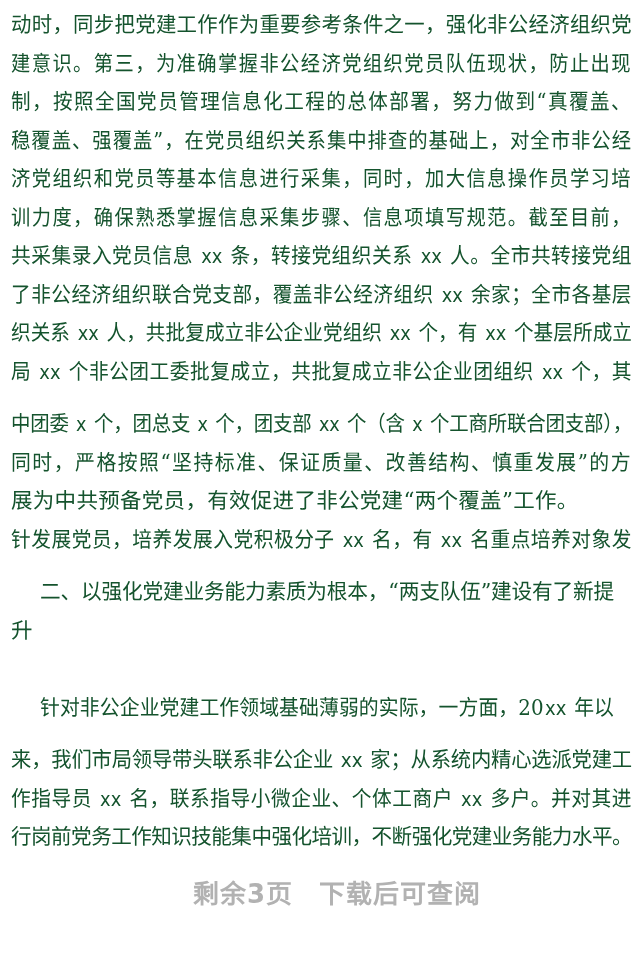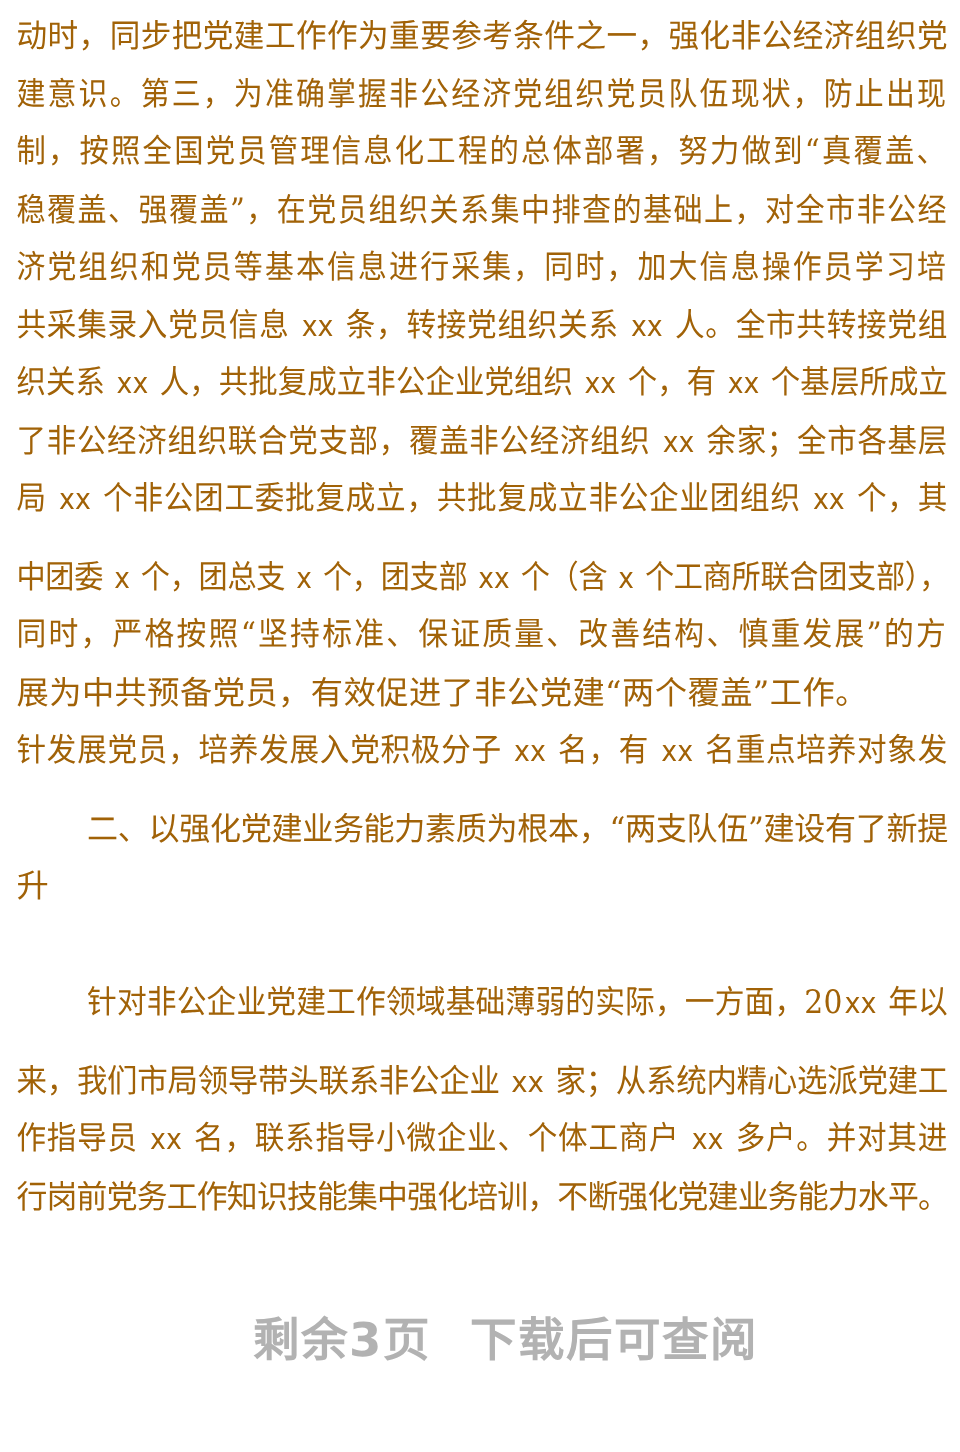--- a/index.html
+++ b/index.html
@@ -29,21 +29,21 @@
     left: 0;
     width: 640px;
     padding-top: 6px;
   }
 
   .line {
     position: relative;
     height: 38.5px;
     line-height: 38.5px;
     white-space: nowrap;
-    color: #a16207;
+    color: #14532d;
     font-family: "DejaVu Serif", "Liberation Serif", serif;
     font-size: 21.5px;
     padding-left: 11px;
     padding-right: 8px;
     box-sizing: border-box;
     letter-spacing: 0;
   }
 
   
   .line > .run {
@@ -54,21 +54,21 @@
 
   
   .t-a  { letter-spacing: 0.30px; }
   .t-b  { letter-spacing: 1.60px; }
   .t-c  { letter-spacing: 1.10px; text-decoration: underline; }
   .t-d  { letter-spacing: 0.55px; }
   .t-f  { letter-spacing: 0.10px; }
   .t-g  { letter-spacing: -0.20px; margin-top: 14px; }
   .t-tight { letter-spacing: -0.55px; text-align: center; }
 
-  .indent { padding-left: 58px; }
+  .indent { padding-left: 40px; }
 
   
   .ph {
     font-family: "DejaVu Sans", "Liberation Sans", sans-serif;
     font-size: 19.5px;
     letter-spacing: 0;
     padding: 0 1.5px;
   }
 
   .blank-line {
@@ -78,21 +78,21 @@
   
   .preview-footer {
     position: absolute;
     left: 0;
     right: 0;
     top: 872px;
     text-align: center;
     color: #b2b2b2;
     font-family: "DejaVu Sans", "Liberation Sans", sans-serif;
     font-weight: bold;
-    font-size: 31px;
+    font-size: 26px;
     line-height: 44px;
     letter-spacing: 1px;
     user-select: none;
     padding-left: 34px;
   }
   .preview-footer .gap {
     display: inline-block;
     width: 26px;
   }
 </style>
@@ -117,31 +117,34 @@
     </div>
 
     <div class="line t-c">
       <span class="run" style="transform: scaleX(0.899857);">稳覆盖、强覆盖”，在党员组织关系集中排查的基础上，对全市非公经</span>
     </div>
 
     <div class="line t-b">
       <span class="run" style="transform: scaleX(0.896084);">济党组织和党员等基本信息进行采集，同时，加大信息操作员学习培</span>
     </div>
 
+    <div class="line t-b">
+      <span class="run" style="transform: scaleX(0.896084);">训力度，确保熟悉掌握信息采集步骤、信息项填写规范。截至目前，</span>
+    </div>
 
     <div class="line t-d">
       <span class="run" style="transform: scaleX(0.917134);">共采集录入党员信息 <span class="ph">xx</span> 条，转接党组织关系 <span class="ph">xx</span> 人。全市共转接党组</span>
     </div>
 
+    <div class="line t-d">
+      <span class="run" style="transform: scaleX(0.912795);">了非公经济组织联合党支部，覆盖非公经济组织 <span class="ph">xx</span> 余家；全市各基层</span>
+    </div>
+
     <div class="line t-f">
       <span class="run" style="transform: scaleX(0.911183);">织关系 <span class="ph">xx</span> 人，共批复成立非公企业党组织 <span class="ph">xx</span> 个，有 <span class="ph">xx</span> 个基层所成立</span>
-    </div>
-
-    <div class="line t-d">
-      <span class="run" style="transform: scaleX(0.912795);">了非公经济组织联合党支部，覆盖非公经济组织 <span class="ph">xx</span> 余家；全市各基层</span>
     </div>
 
     <div class="line t-d">
       <span class="run" style="transform: scaleX(0.917155);">局 <span class="ph">xx</span> 个非公团工委批复成立，共批复成立非公企业团组织 <span class="ph">xx</span> 个，其</span>
     </div>
 
     <div class="line t-g">
       <span class="run" style="transform: scaleX(0.903663);">中团委 <span class="ph">x</span> 个，团总支 <span class="ph">x</span> 个，团支部 <span class="ph">xx</span> 个（含 <span class="ph">x</span> 个工商所联合团支部），</span>
     </div>
 

